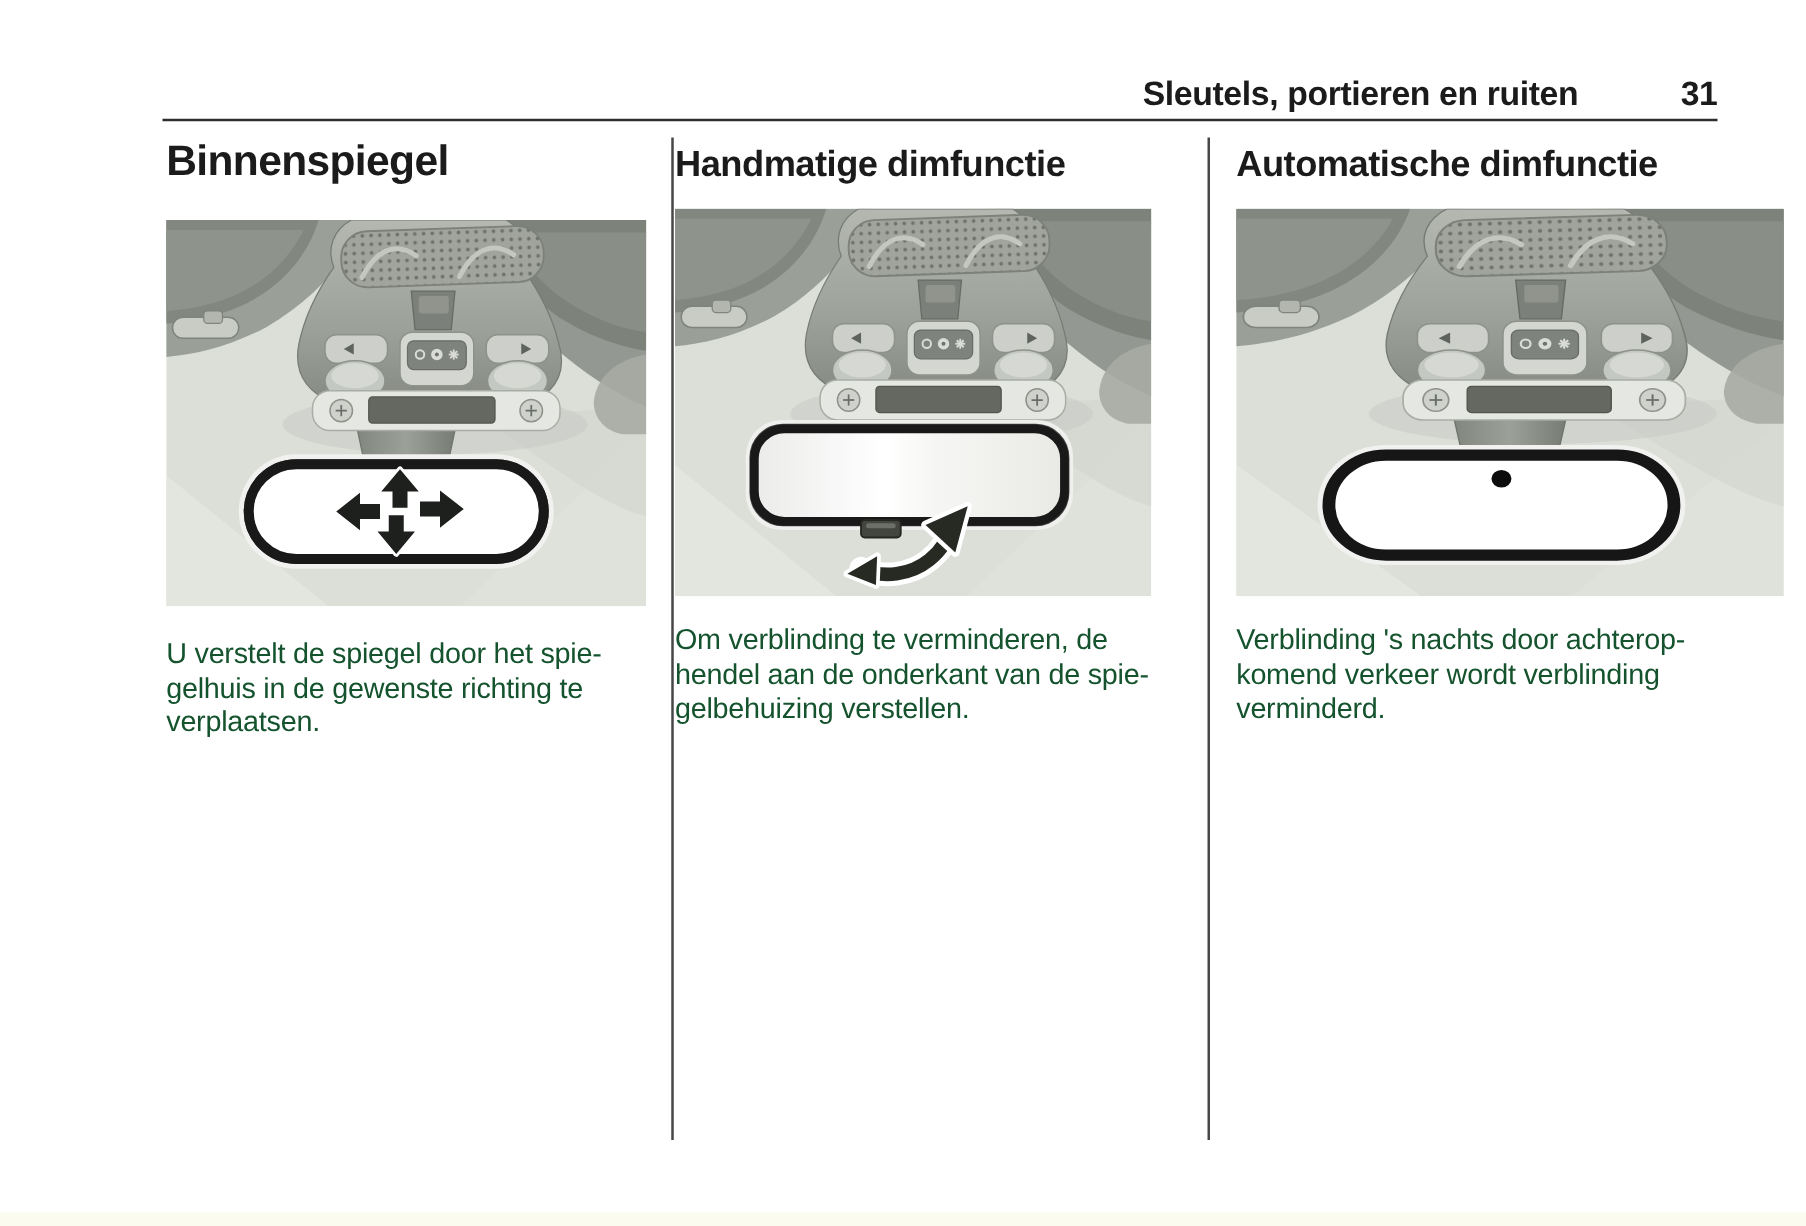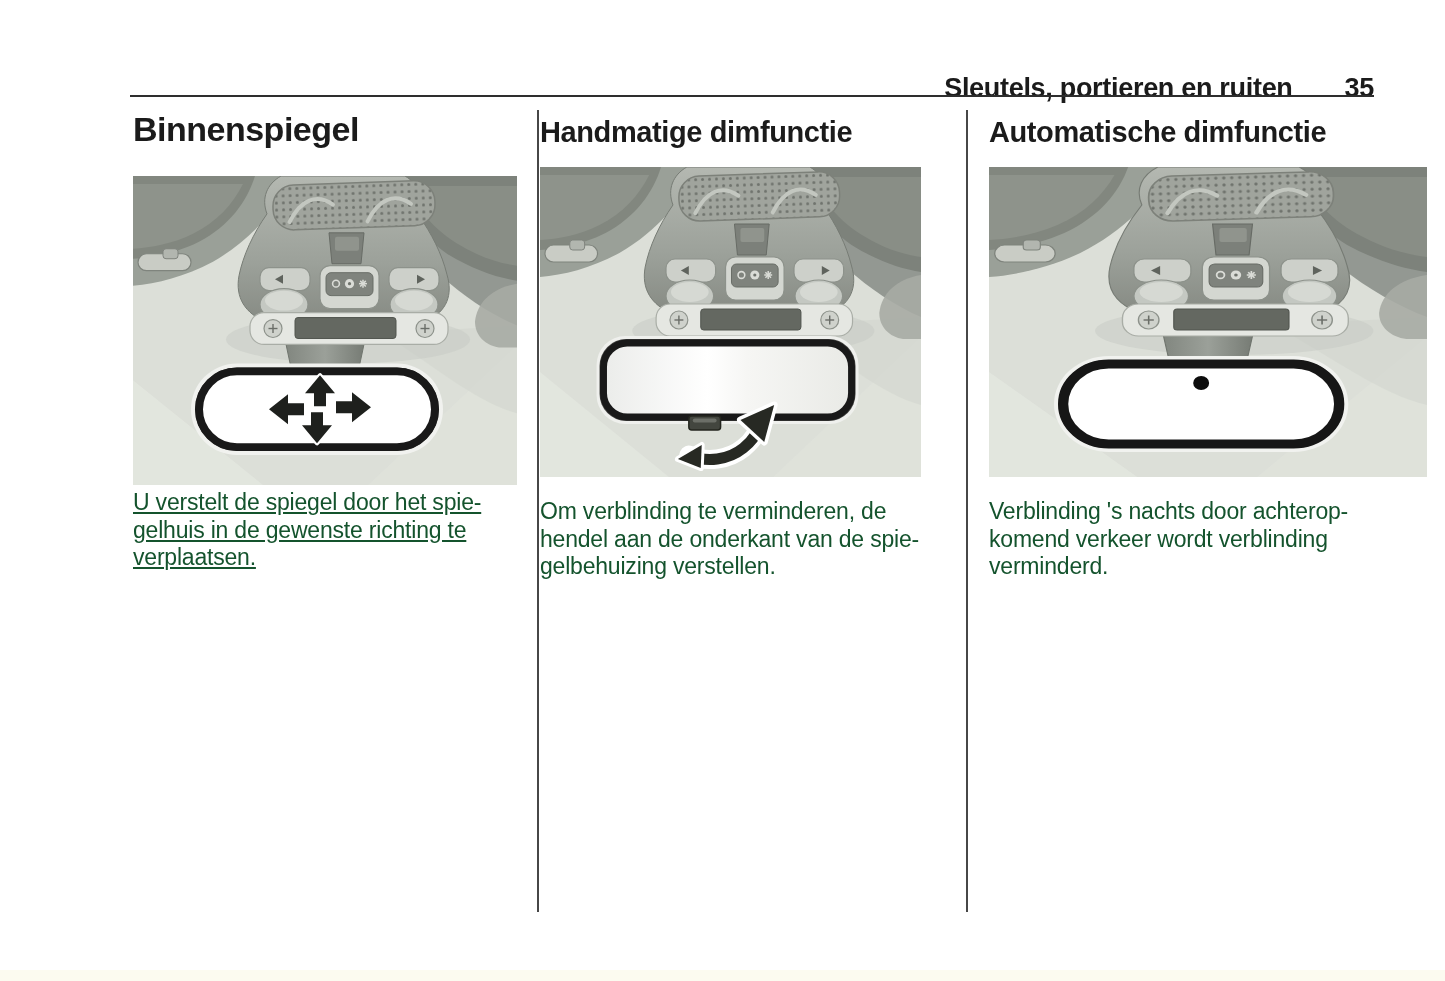--- a/index.html
+++ b/index.html
@@ -3,22 +3,22 @@
 <meta charset="utf-8">
 <style>
   html,body{margin:0;padding:0;}
   body{
     width:1445px;height:981px;position:relative;overflow:hidden;
     background:#ffffff;color:#1b1b1b;
     font-family:"Liberation Sans","DejaVu Sans",sans-serif;
   }
   .page-header{
     position:absolute;left:130px;top:58px;width:1244px;
-    display:flex;justify-content:flex-end;align-items:baseline;gap:52px;
-    font-weight:bold;font-size:27px;line-height:34px;letter-spacing:-0.3px;margin-top:13px;
+    display:flex;justify-content:flex-end;align-items:baseline;gap:82px;
+    font-weight:bold;font-size:27px;line-height:34px;letter-spacing:-0.3px;
   }
   .header-rule{
     position:absolute;left:130px;top:95px;width:1244px;height:2px;background:#2e2e2e;
   }
   .divider{
     position:absolute;top:110px;width:2px;height:802px;background:#474747;
   }
   .divider.d1{left:537px;}
   .divider.d2{left:966px;}
   .col{position:absolute;top:106px;}
@@ -33,31 +33,31 @@
   }
   .col.c2 .h2,.col.c3 .h2{margin-top:9px;}
   figure.fig{margin:0;padding:0;}
   .col.c1 figure.fig{margin-top:26px;height:309px;}
   .col.c2 figure.fig,.col.c3 figure.fig{margin-top:17px;height:310px;}
   figure.fig svg{display:block;width:100%;height:100%;}
   .body-text{
     margin:21px 0 0 0;font-size:23px;line-height:27.5px;letter-spacing:-0.2px;
     white-space:pre;color:#14532d;
   }
-  .col.c1 .body-text{margin-top:4px;text-decoration:underline;}
+  .col.c1 .body-text{margin-top:24px;}
   .page-edge{
     position:absolute;left:0;bottom:0;width:1445px;height:11px;background:#fcfbf0;
   }
 </style>
 </head>
 <body>
 
 <header class="page-header">
   <span>Sleutels, portieren en ruiten</span>
-  <span>35</span>
+  <span>31</span>
 </header>
 <div class="header-rule"></div>
 
 <div class="divider d1"></div>
 <div class="divider d2"></div>
 
 <section class="col c1">
   <h1 class="h1">Binnenspiegel</h1>
   <figure class="fig">
       <svg viewBox="0 0 384 310" preserveAspectRatio="none" xmlns="http://www.w3.org/2000/svg">

